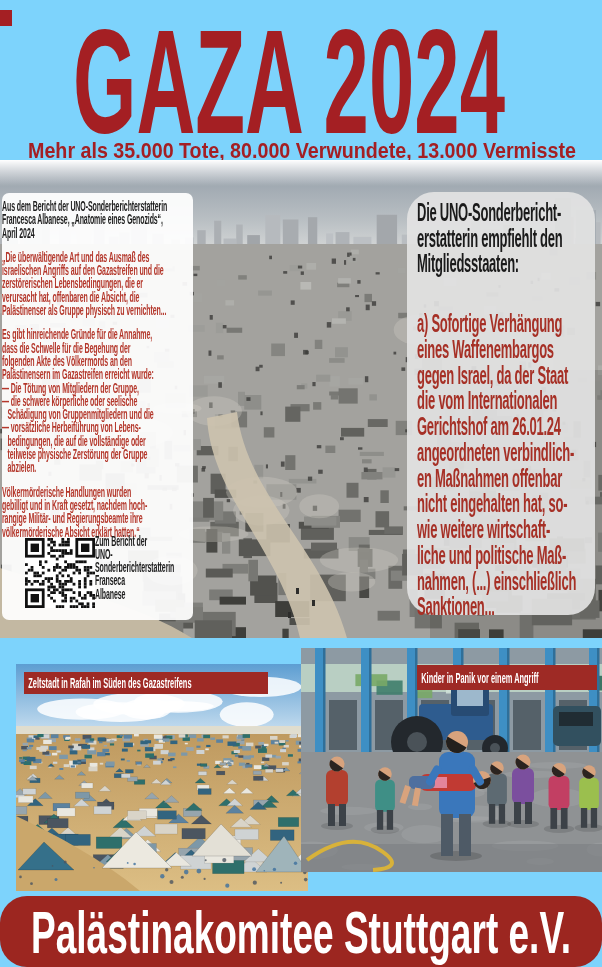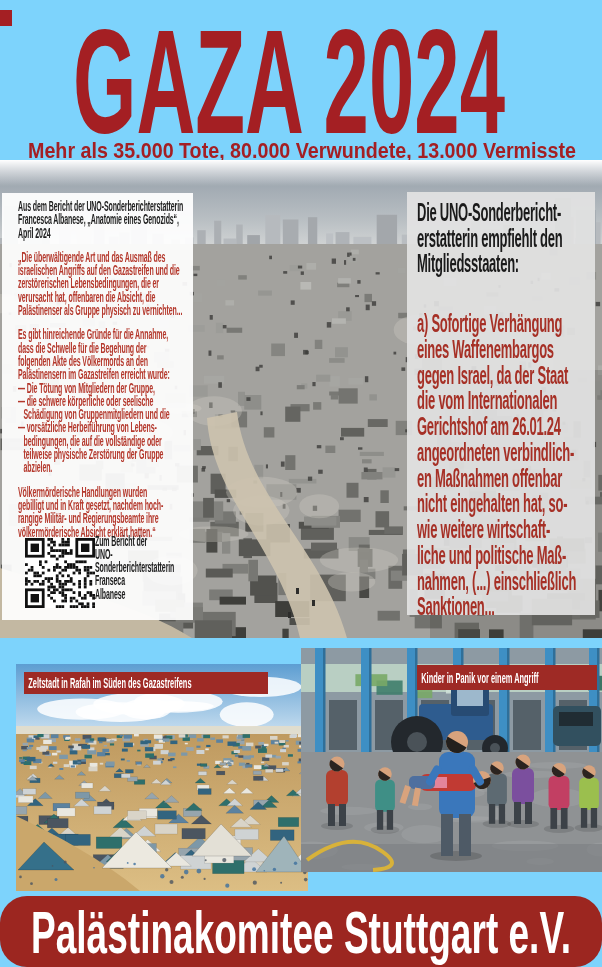--- a/index.html
+++ b/index.html
@@ -9,37 +9,37 @@
   }
   .abs{position:absolute;}
   
   .header-svg{left:0;top:0;width:602px;height:168px;}
   .corner-mark{left:0;top:10px;width:12px;height:16px;background:#a41f23;}
   
   .ruins-svg{left:0;top:160px;width:602px;height:478px;display:block;}
   .left-box{
     left:2px;top:193px;width:191px;height:427px;
     background:rgba(255,255,255,0.93);
-    padding:7px 0 0 16px;box-sizing:border-box;
+    padding:7px 0 0 0;box-sizing:border-box;border-radius:7px;
   }
   .left-box p{margin:0 0 11px 0;}
   .cond14{
     font-weight:bold;font-size:14px;line-height:0.95;letter-spacing:-0.2px;
     transform:scaleX(0.5);transform-origin:0 0;width:200%;
     white-space:pre-wrap;
   }
   .ink{color:#1c1c1c;}
   .red-ink{color:#b4372b;}
   .qr-row{position:absolute;left:23px;bottom:8px;display:flex;align-items:center;}
   .qr-svg{width:70px;height:70px;flex:0 0 70px;display:block;}
   .qr-caption{margin:0 0 0 14px;width:120px;}
   .right-box{
     left:407px;top:192px;width:188px;height:423px;
     background:rgba(227,227,227,0.92);
-    padding:8px 0 0 10px;box-sizing:border-box;
+    padding:8px 0 0 10px;box-sizing:border-box;border-radius:27px;
   }
   .right-box p{margin:0;}
   .cond26{
     font-weight:bold;font-size:26px;line-height:0.99;letter-spacing:-0.5px;
     transform:scaleX(0.5);transform-origin:0 0;width:200%;
     white-space:pre-wrap;
   }
   .right-head{margin-bottom:34px !important;color:#1a1a1a;}
   .right-body{color:#a63026;}
   

